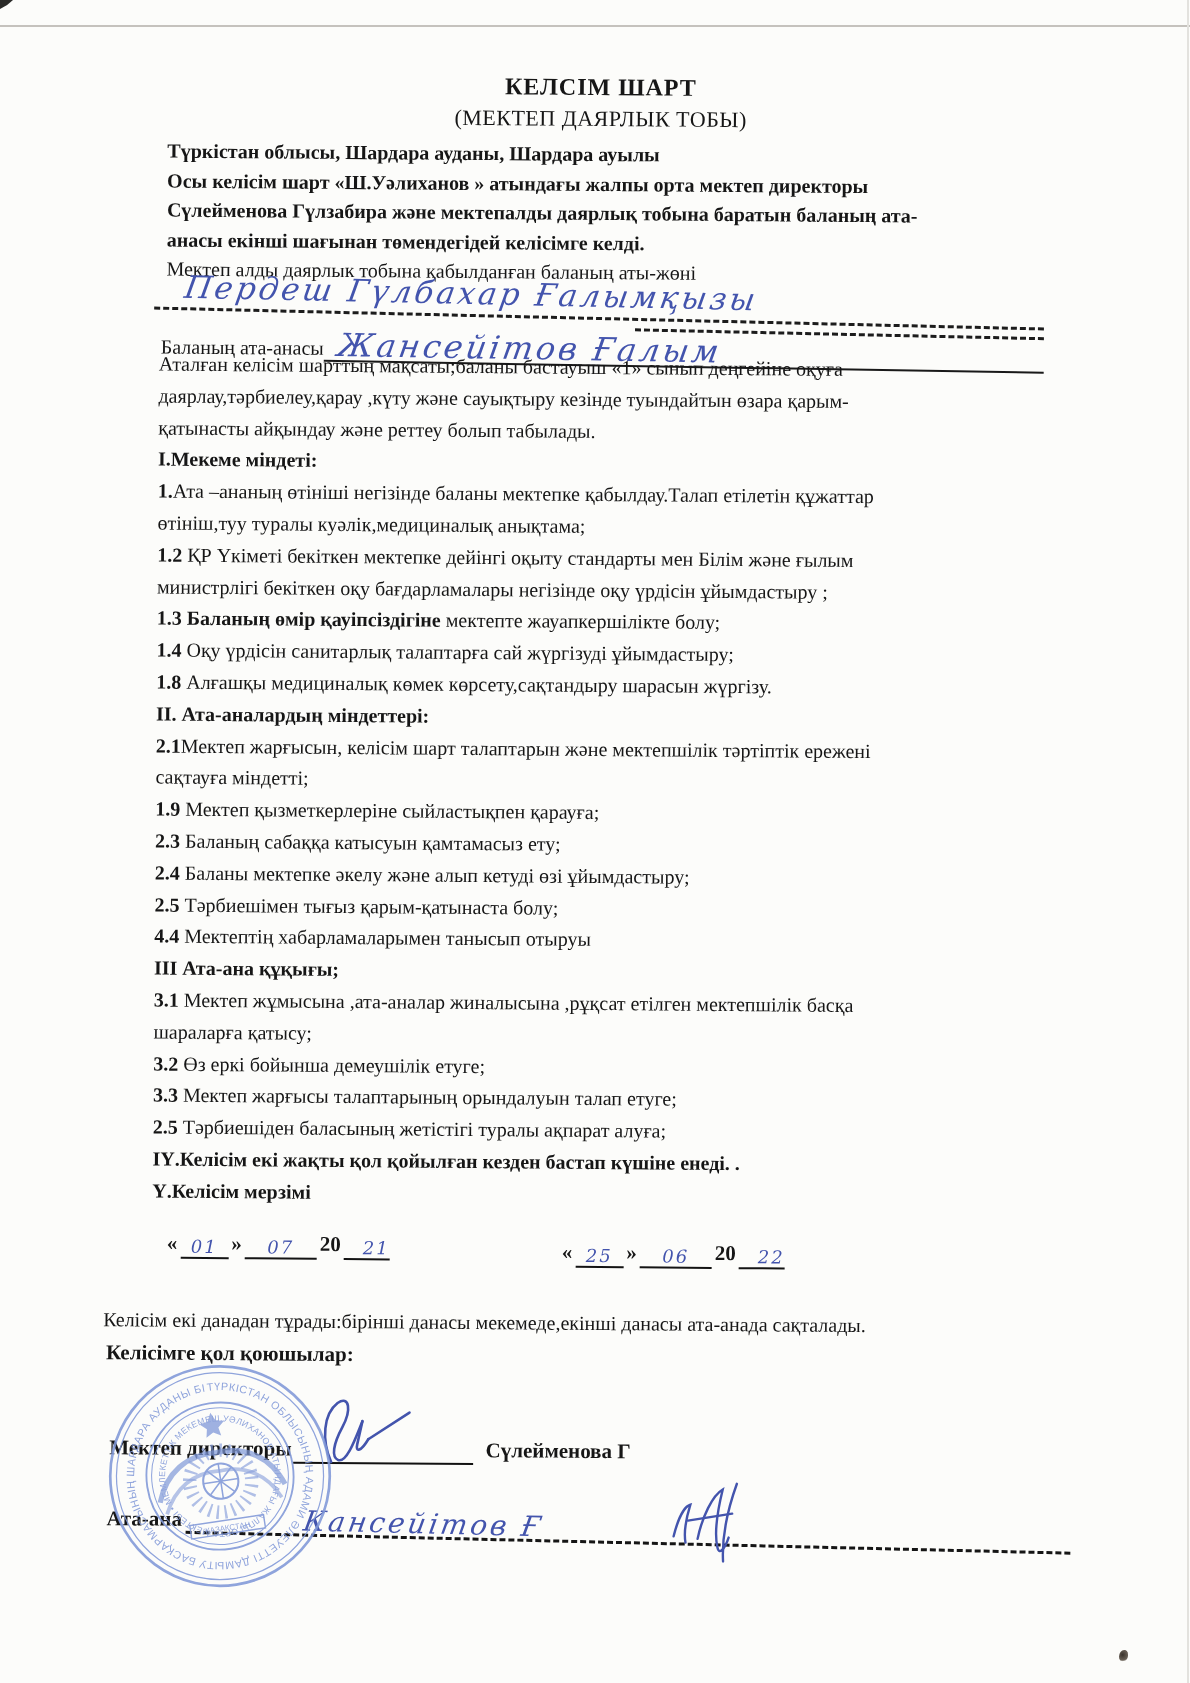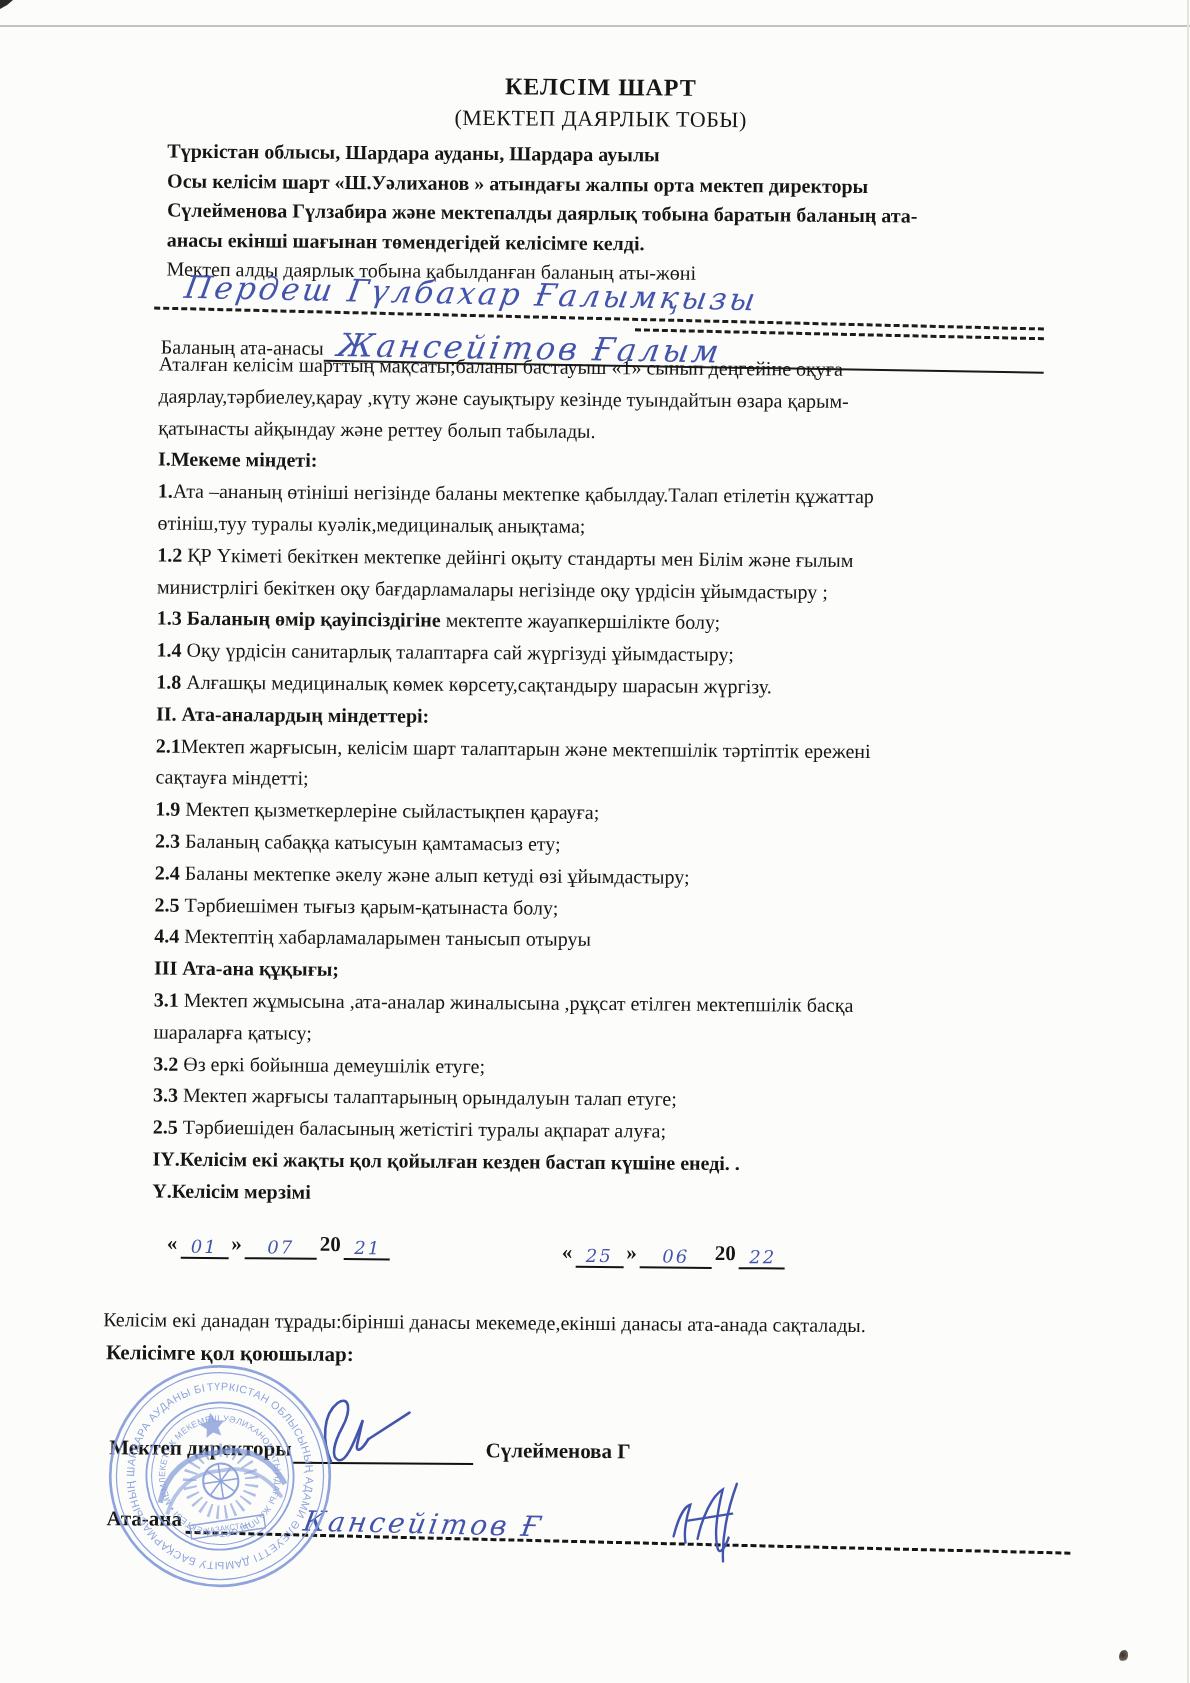--- a/index.html
+++ b/index.html
@@ -56,21 +56,21 @@
   
   .dates-row{position:absolute;top:1234px;left:0;width:100%;height:64px;}
   .date-group{position:absolute;display:flex;align-items:flex-end;}
   .dg-left{left:170px;}
   .dg-right{left:565px;top:6px;}
   .printed{font-size:21px;font-weight:bold;padding-bottom:3px;}
   .hw-slot{display:inline-block;border-bottom:2.5px solid #131313;text-align:center;margin:0 3px;}
   .hw-slot .hw{font-size:18px;letter-spacing:2px;}
   .slot-day{width:48px;}
   .slot-month{width:72px;}
-  .slot-year{width:44px;text-align:center;padding-left:2px;}
+  .slot-year{width:44px;text-align:right;padding-left:2px;}
 
   
   .footer1{position:absolute;top:1312px;left:107px;font-size:20px;white-space:nowrap;}
   .footer2{position:absolute;top:1344px;left:110px;font-size:21px;font-weight:bold;white-space:nowrap;}
 
   
   .sig-director{position:absolute;top:1430px;left:114px;display:flex;align-items:flex-end;}
   .sig-label{font-size:21px;font-weight:bold;white-space:nowrap;padding-bottom:2px;}
   .sig-line{width:180px;border-bottom:2.5px solid #111;height:34px;position:relative;margin:0 2px;}
   .sig-svg{position:absolute;left:8px;bottom:-10px;overflow:visible;}

